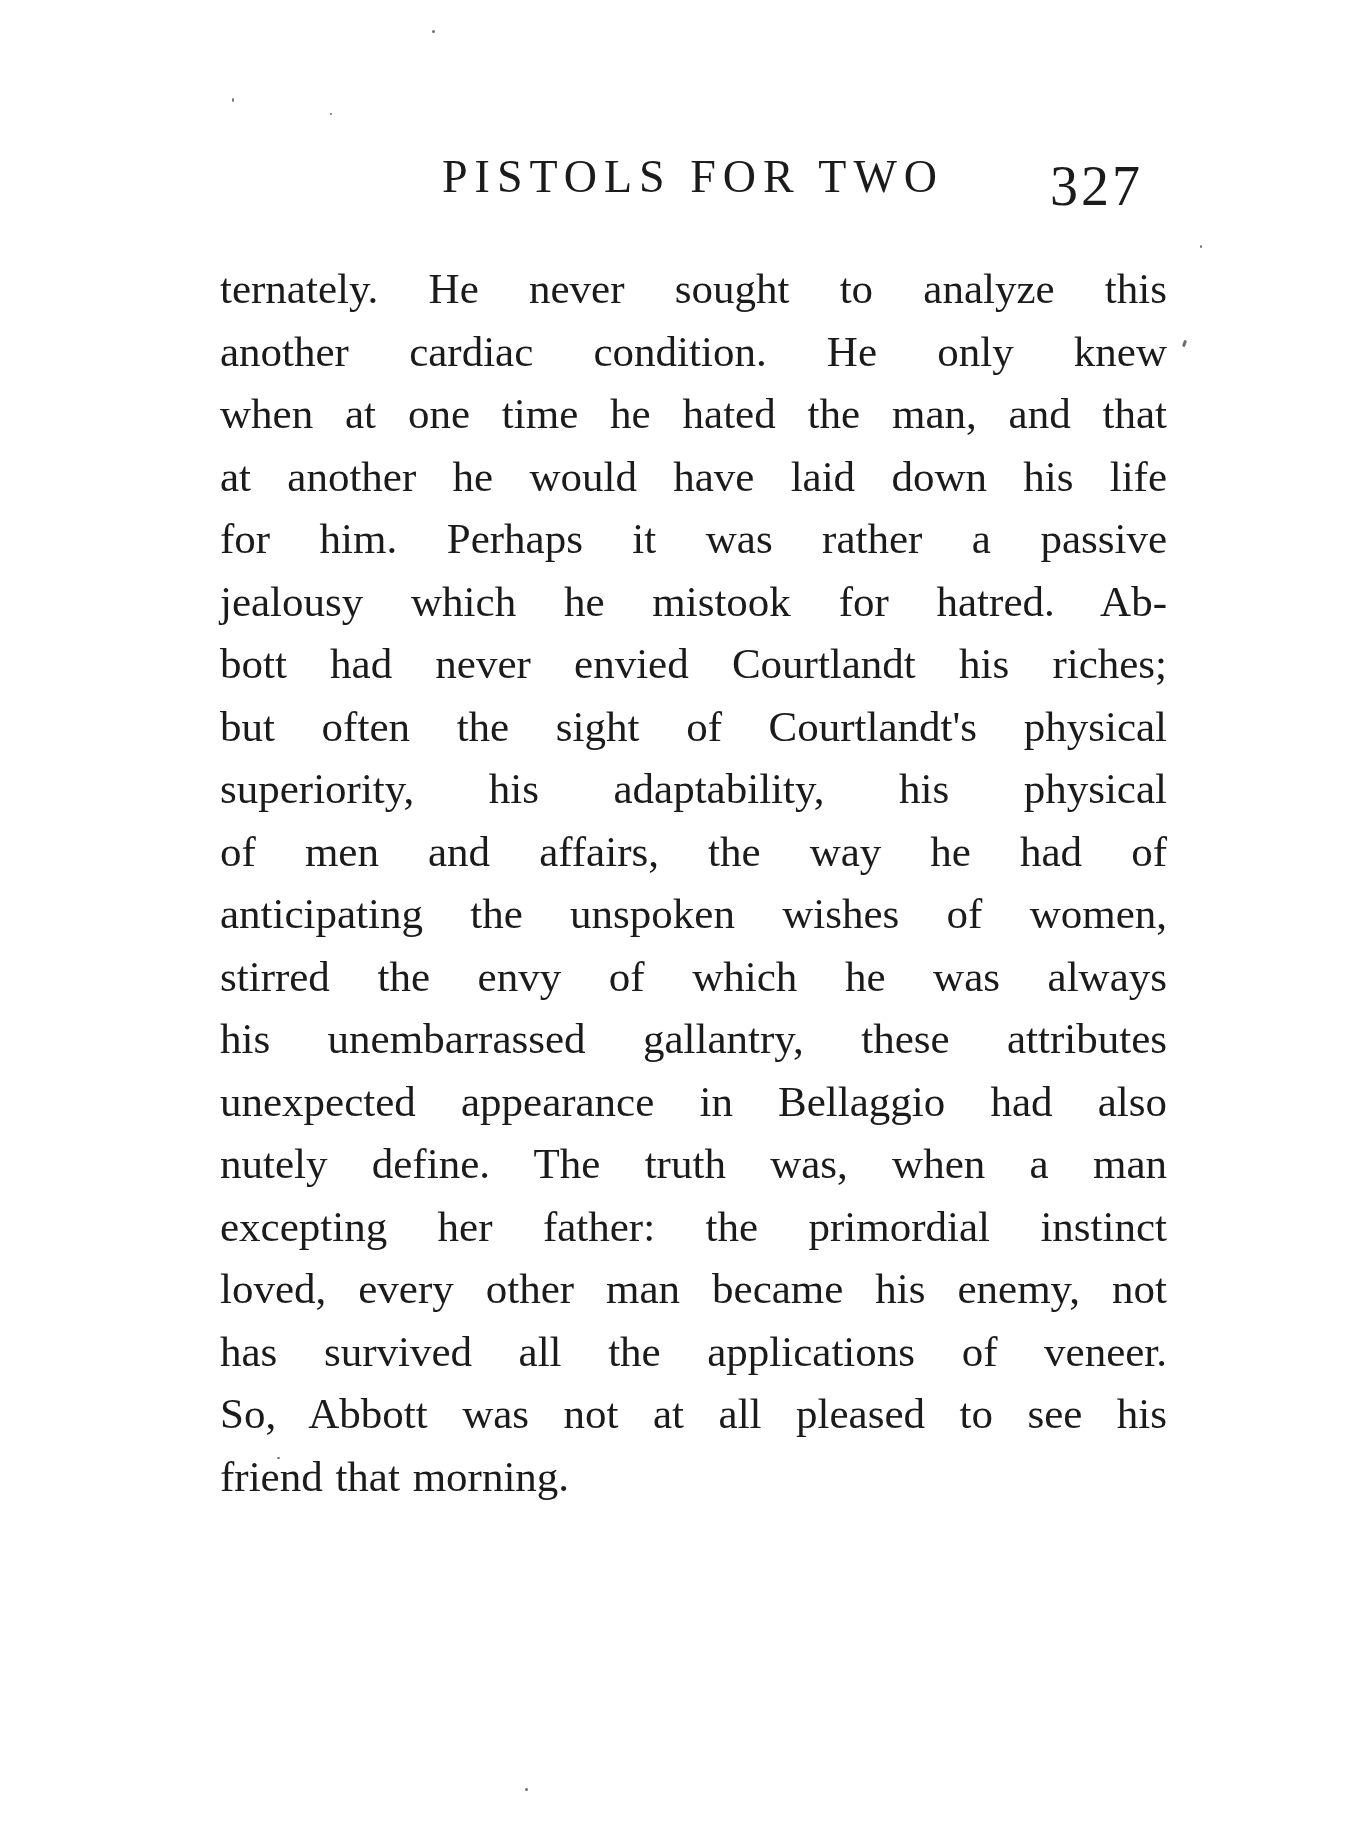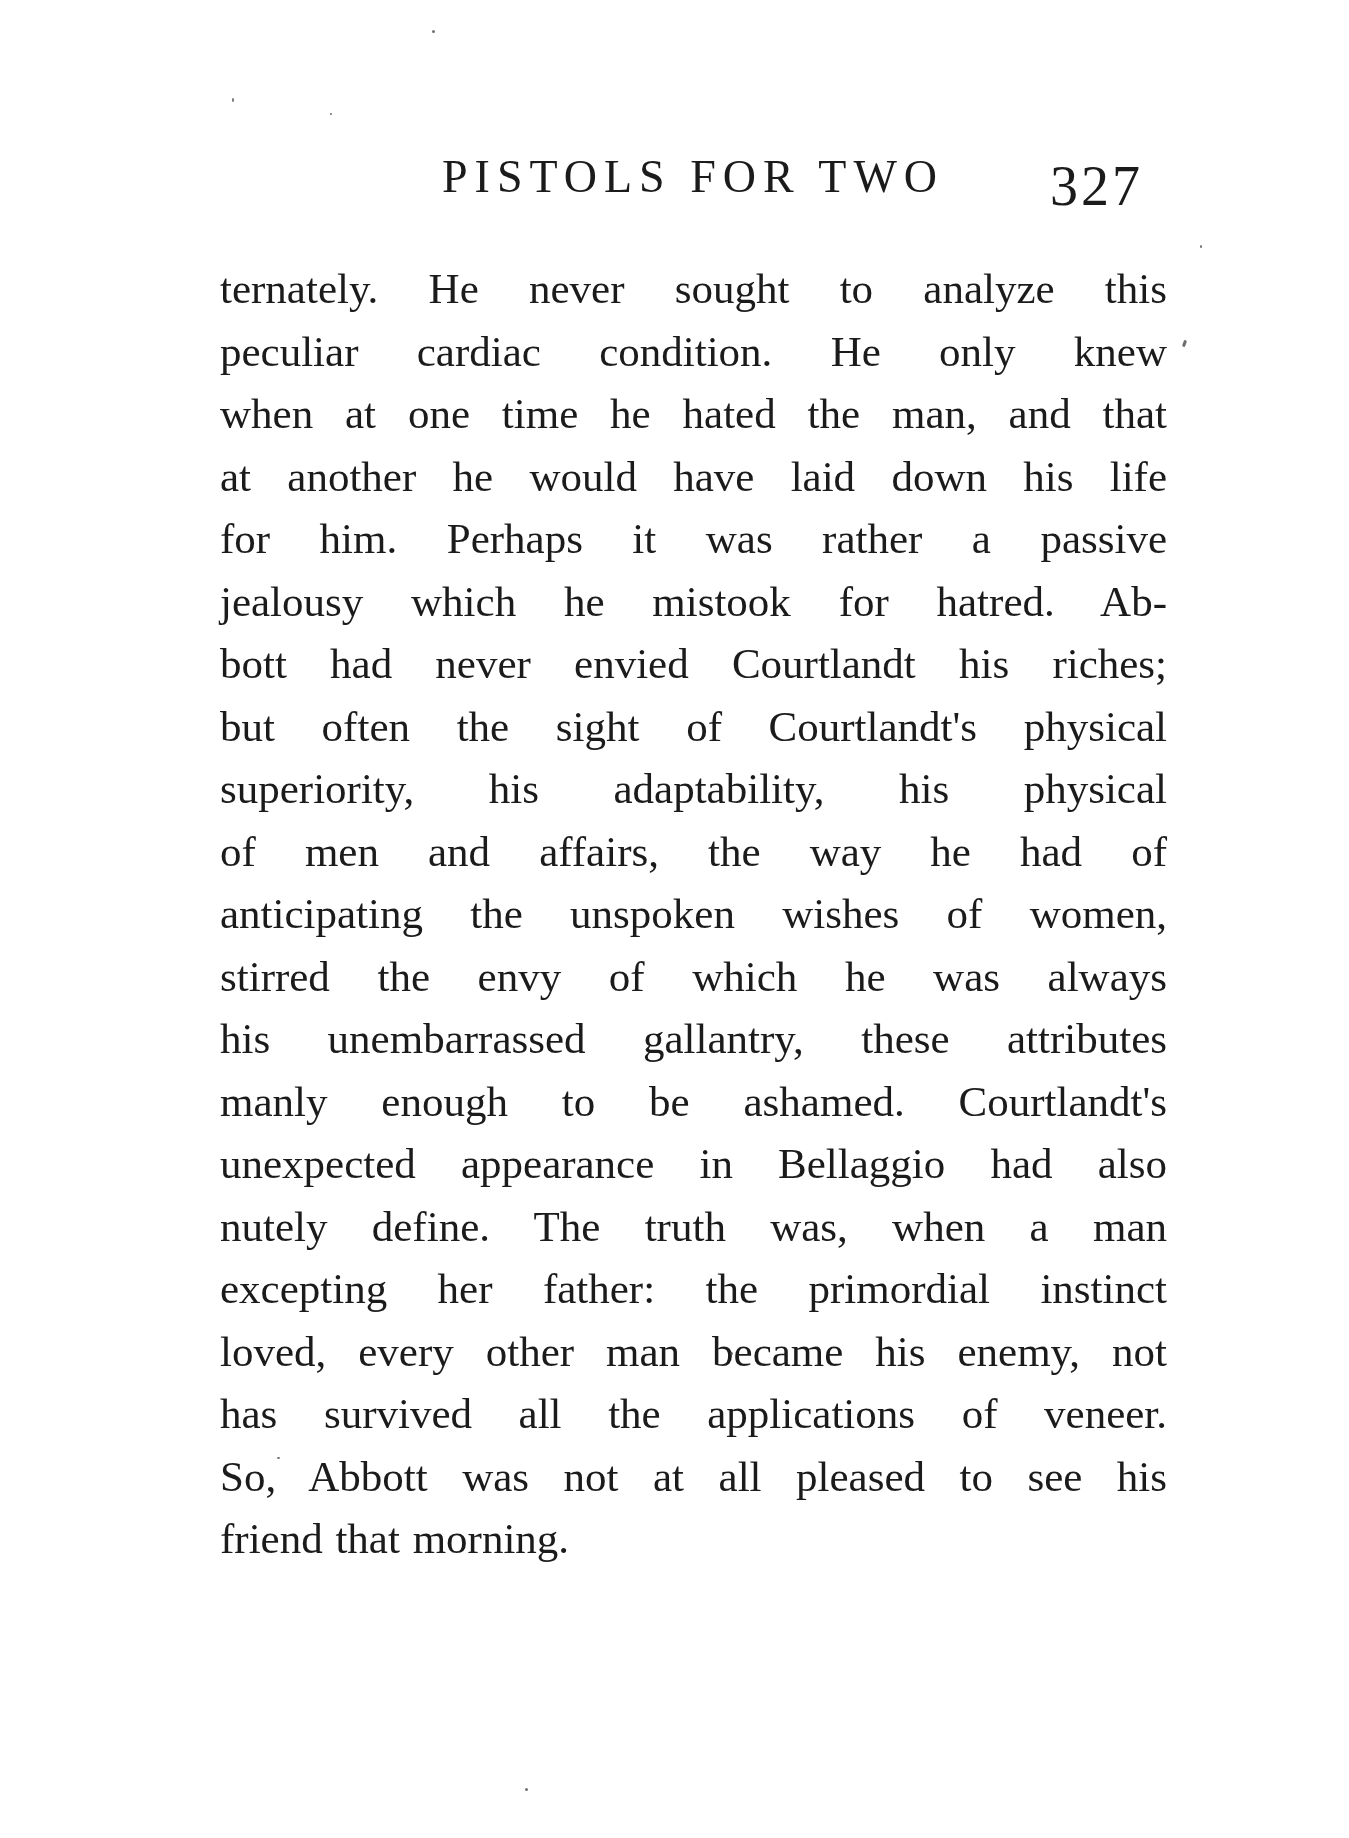--- a/index.html
+++ b/index.html
@@ -86,33 +86,32 @@
 
 <div class="page">
 
   <div class="running-header">
     <span class="header-title">PISTOLS FOR TWO</span>
     <span class="page-number">327</span>
   </div>
 
   <div class="body-text" id="body-lines">
       <div class="text-line">ternately. He never sought to analyze this</div>
-      <div class="text-line">peculiar cardiac condition. He only knew</div>
+      <div class="text-line">another cardiac condition. He only knew</div>
       <div class="text-line">when at one time he hated the man, and that</div>
       <div class="text-line">at another he would have laid down his life</div>
       <div class="text-line">for him. Perhaps it was rather a passive</div>
       <div class="text-line">jealousy which he mistook for hatred. Ab-</div>
       <div class="text-line">bott had never envied Courtlandt his riches;</div>
       <div class="text-line">but often the sight of Courtlandt's physical</div>
       <div class="text-line">superiority, his adaptability, his physical</div>
       <div class="text-line">of men and affairs, the way he had of</div>
       <div class="text-line">anticipating the unspoken wishes of women,</div>
       <div class="text-line">stirred the envy of which he was always</div>
       <div class="text-line">his unembarrassed gallantry, these attributes</div>
-      <div class="text-line">manly enough to be ashamed. Courtlandt's</div>
       <div class="text-line">unexpected appearance in Bellaggio had also</div>
       <div class="text-line">nutely define. The truth was, when a man</div>
       <div class="text-line">excepting her father: the primordial instinct</div>
       <div class="text-line">loved, every other man became his enemy, not</div>
       <div class="text-line">has survived all the applications of veneer.</div>
       <div class="text-line">So, Abbott was not at all pleased to see his</div>
       <div class="text-line last">friend that morning.</div>
     </div>
 
   <div class="speckle sp1"></div>

